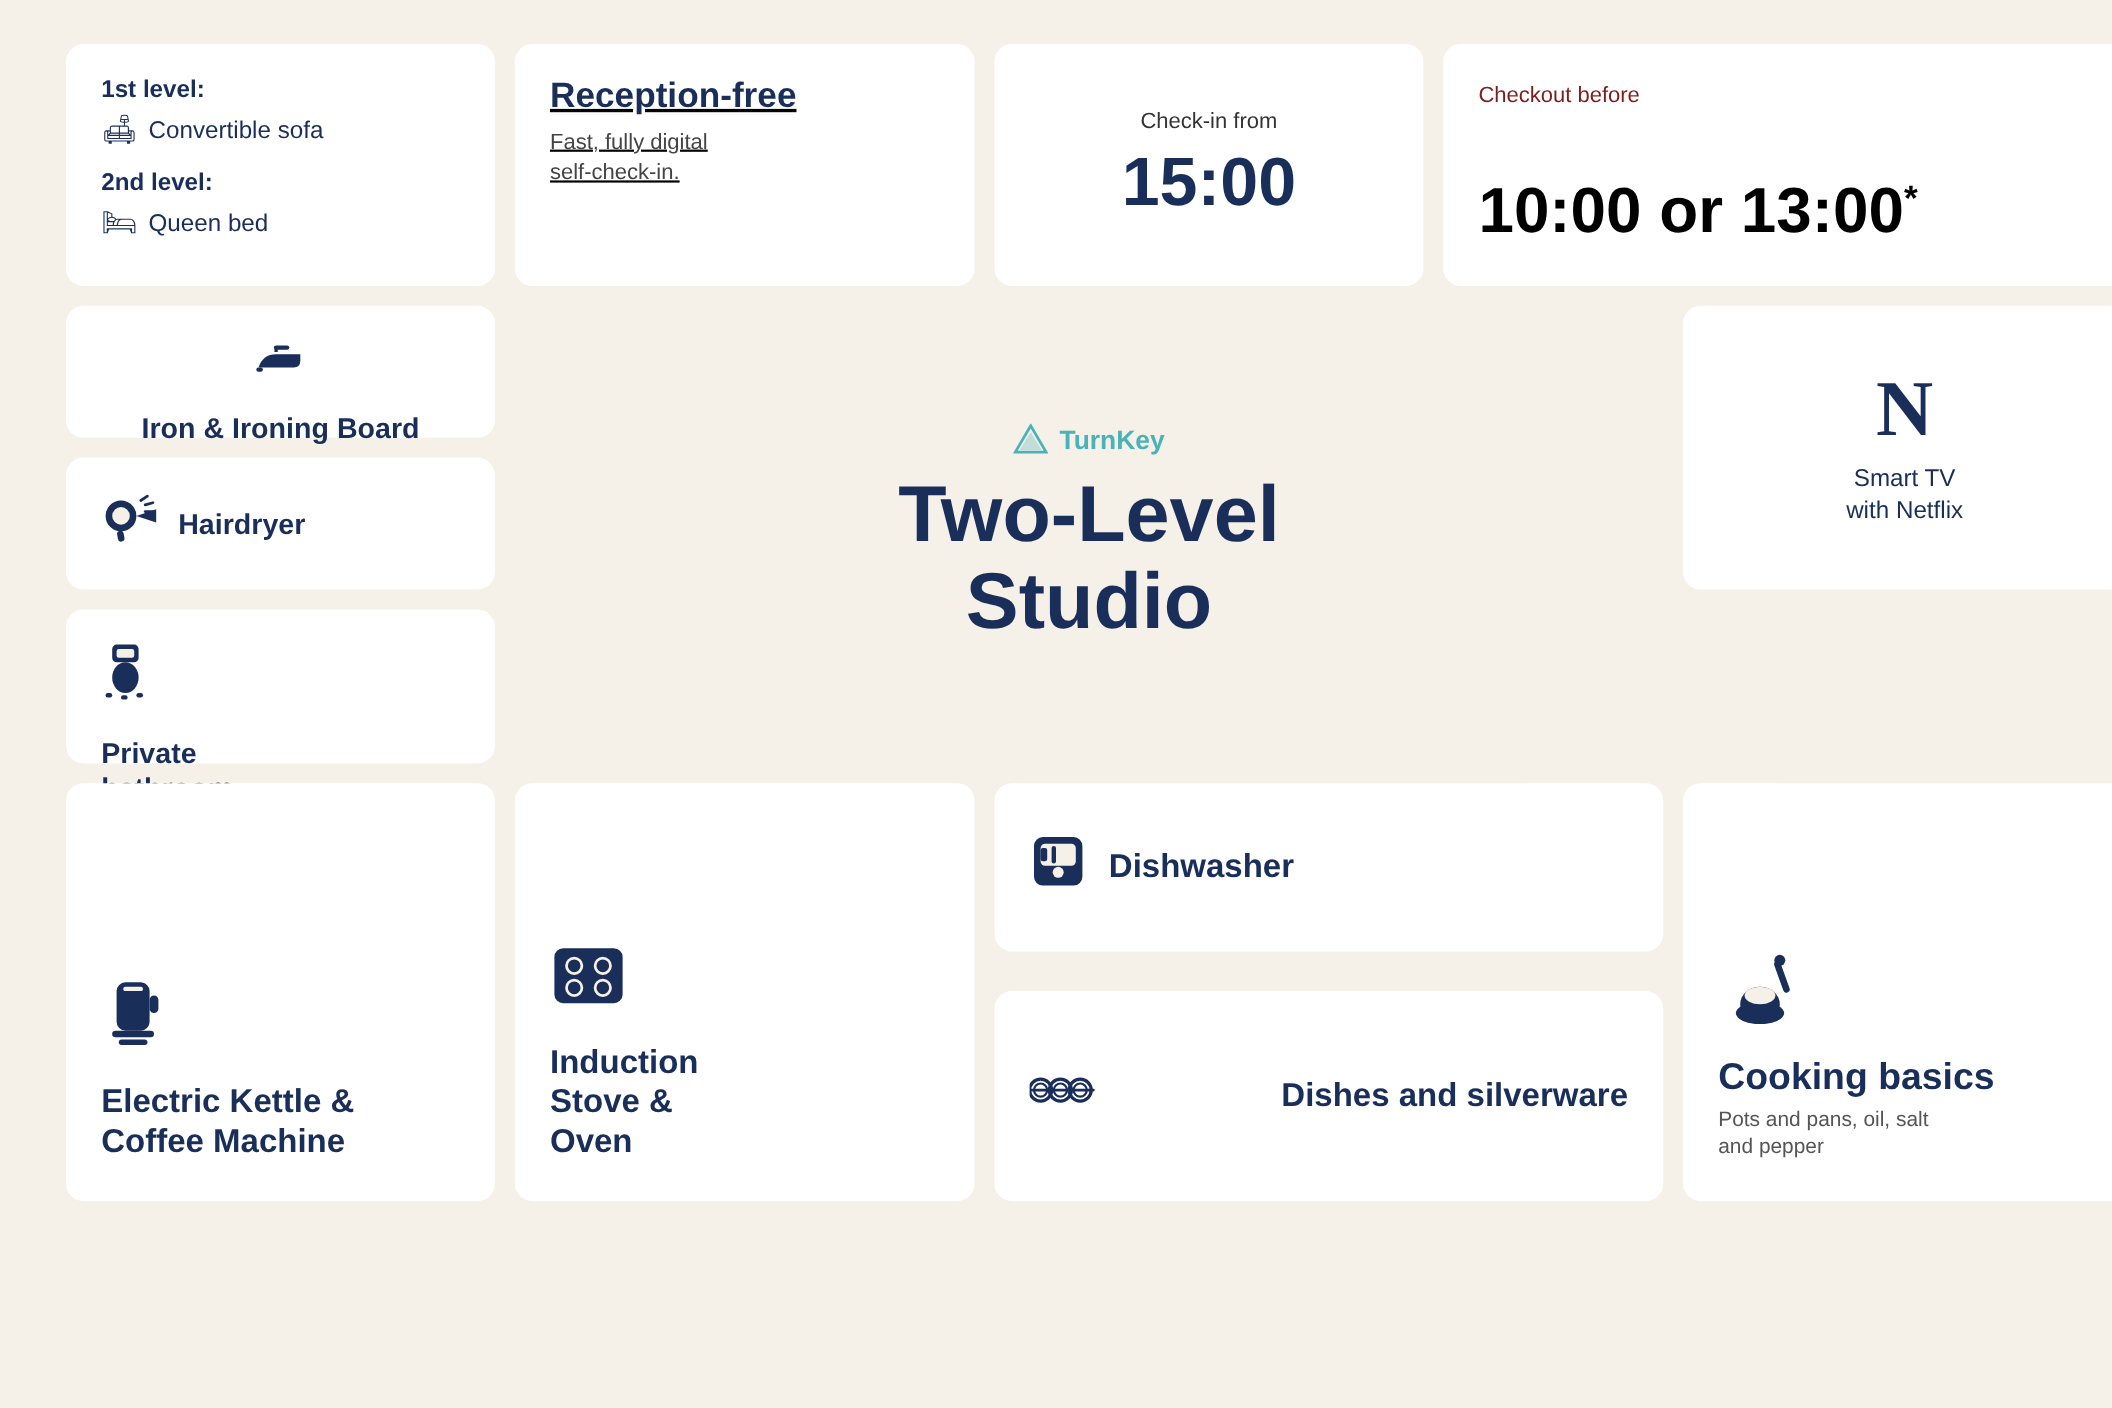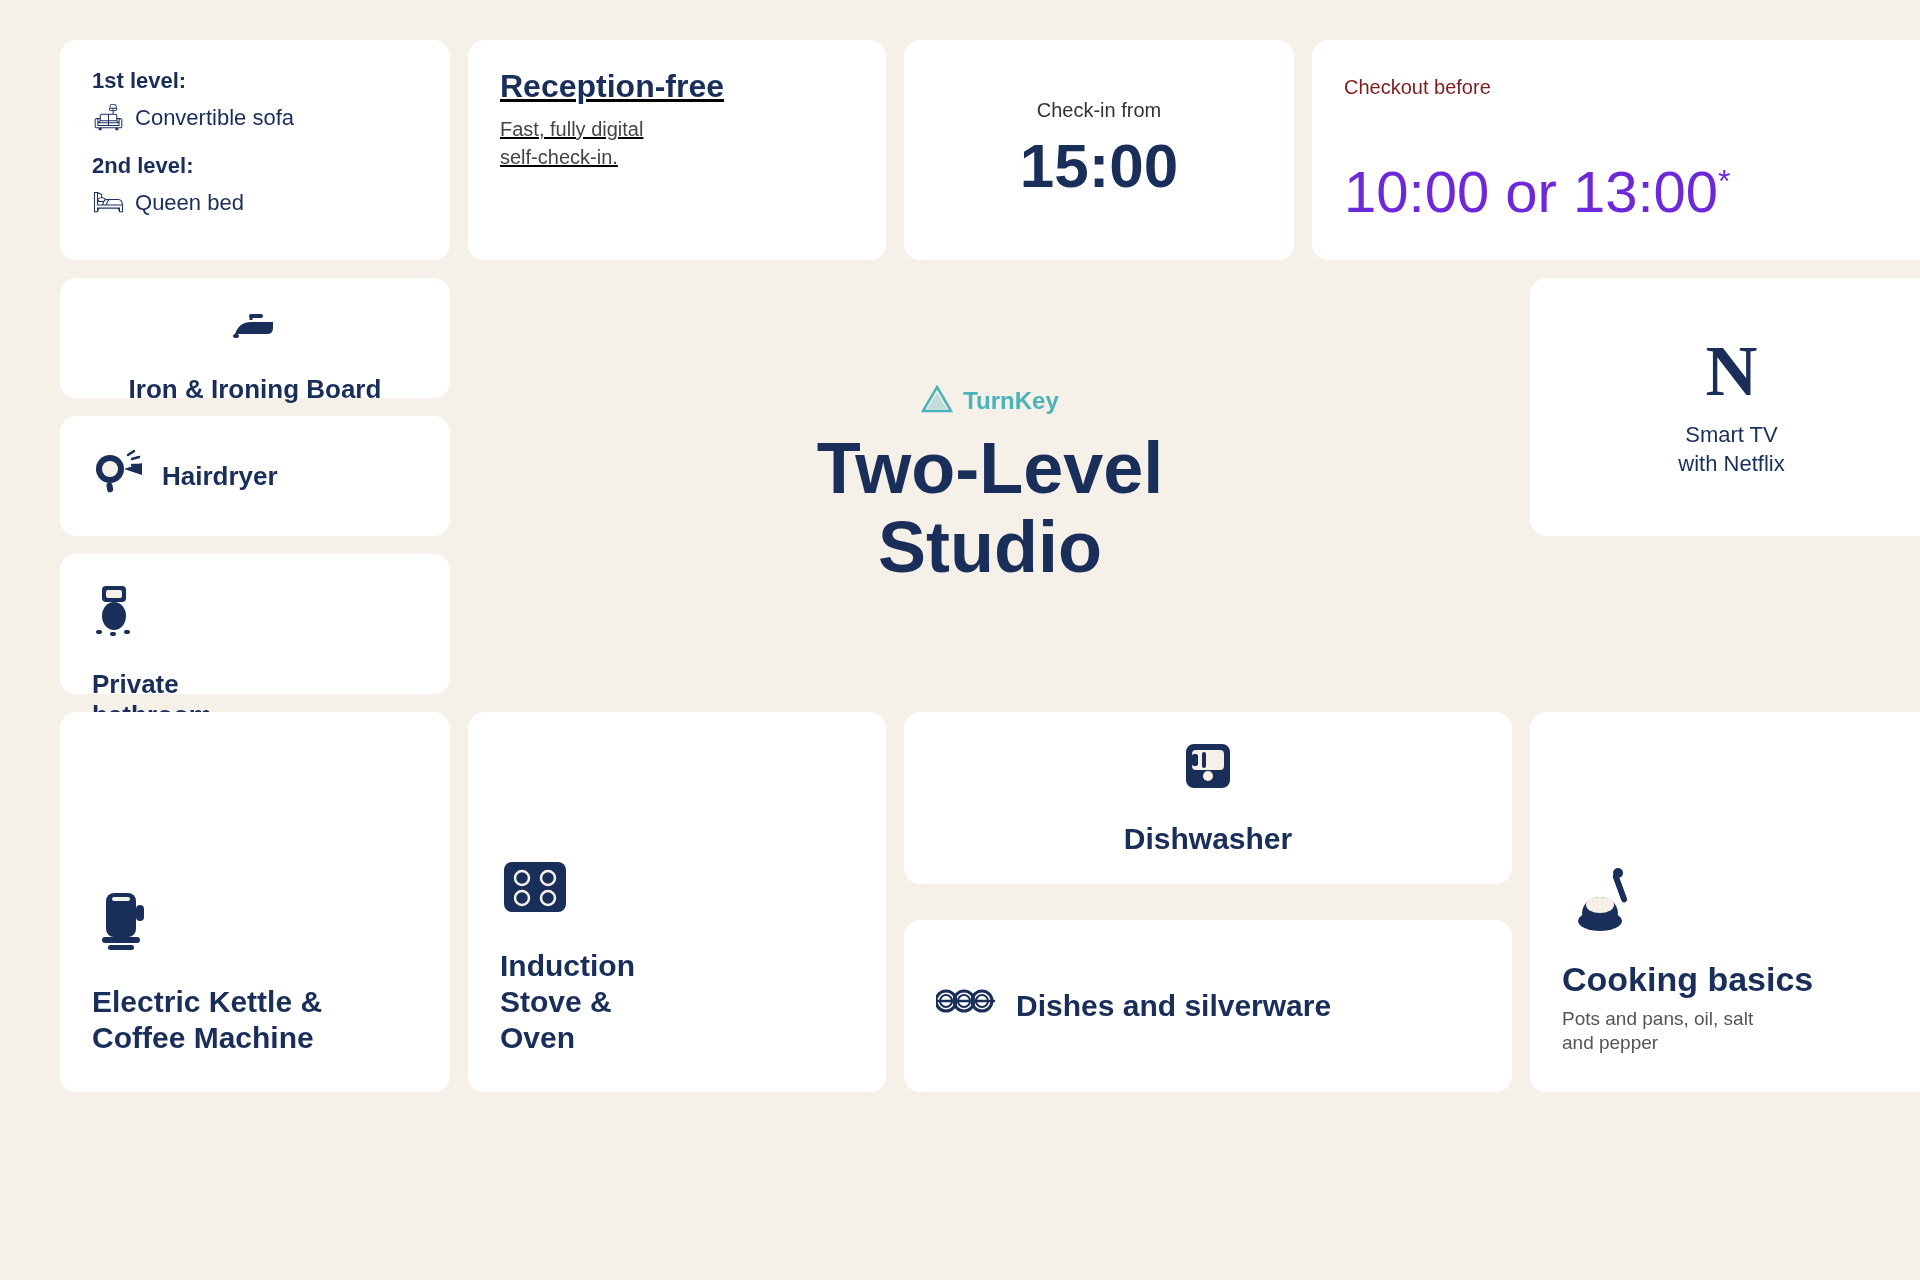--- a/index.html
+++ b/index.html
@@ -97,22 +97,22 @@
       align-items: flex-start;
       justify-content: center;
     }
     .card-checkout .label {
       font-size: 20px;
       color: #7f1d1d;
       margin-bottom: 15px;
     }
     .card-checkout .time {
       font-size: 62px;
-      font-weight: 400;
-      color: #6d28d9;
+      font-weight: 700;
+      color: #000000;
       margin-top: 44px;
     }
 
     
     .card-iron {
       grid-column: 1;
       grid-row: 2;
       flex-direction: column;
       align-items: center;
       gap: 18px;
@@ -222,37 +222,37 @@
       grid-column: 4 / 6;
       grid-row: 5;
       display: flex;
       flex-direction: column;
     }
     .card-dishwasher .top-card {
       background: #fff;
       border-radius: 16px;
       padding: 28px 32px;
       display: flex;
-      flex-direction: column;
       align-items: center;
       gap: 20px;
       margin-bottom: 18px;
       flex: 1;
     }
     .card-dishwasher .top-card .icon { font-size: 44px; color: #1a2e5a; }
     .card-dishwasher .top-card .label { font-size: 30px; font-weight: 700; color: #1a2e5a; }
     .card-dishwasher .bottom-card {
       background: #fff;
       border-radius: 16px;
       padding: 28px 32px;
       display: flex;
       flex-direction: row;
       align-items: center;
       gap: 20px;
       flex: 1.4;
+      justify-content: space-between;
     }
     .card-dishwasher .bottom-card .icon { font-size: 44px; color: #1a2e5a; }
     .card-dishwasher .bottom-card .label { font-size: 30px; font-weight: 700; color: #1a2e5a; }
 
     
     .card-cooking {
       grid-column: 6 / 9;
       grid-row: 5;
       justify-content: flex-end;
       padding-bottom: 36px;

